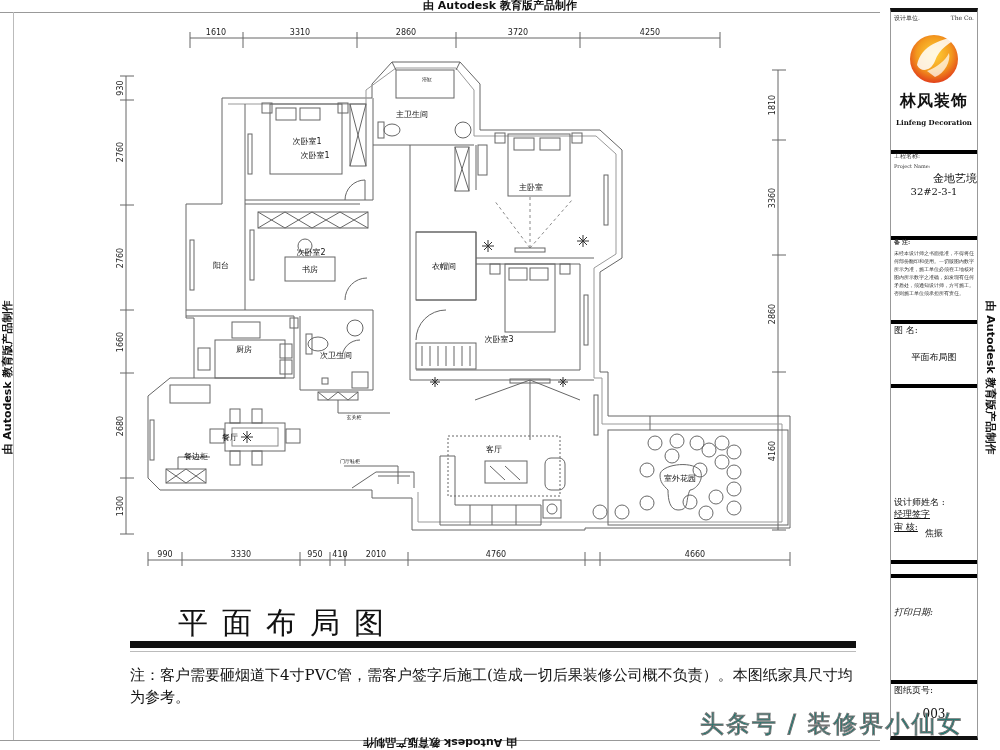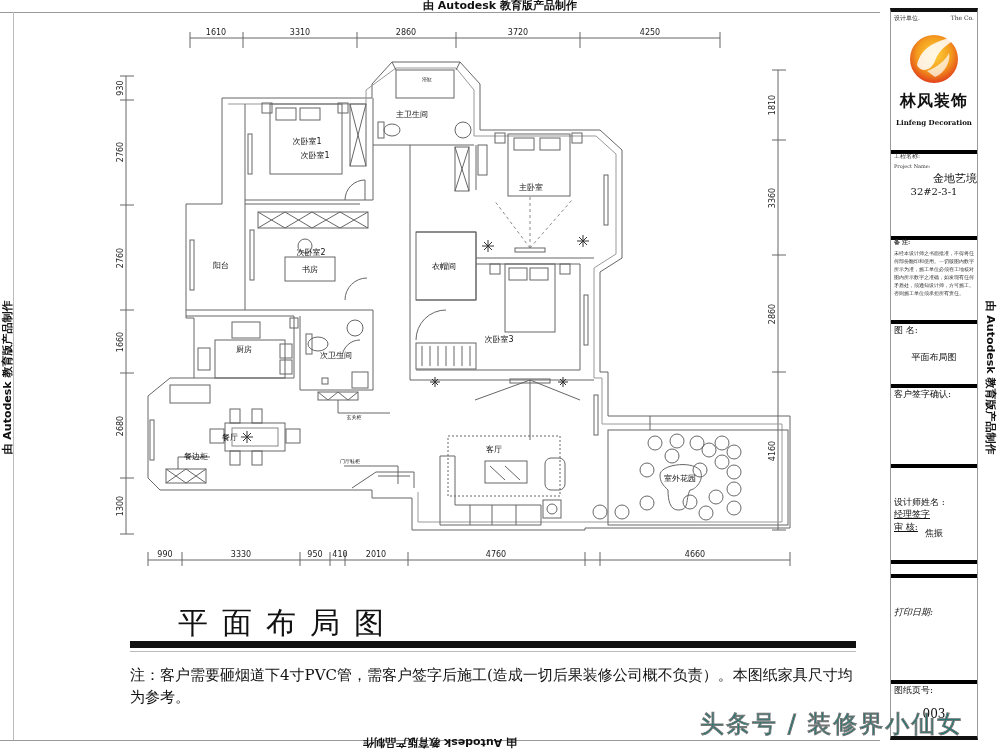--- a/index.html
+++ b/index.html
@@ -370,23 +370,20 @@
     <div class="tb-value" style="font-size:10px;">32#2-3-1</div>
   </div>
   <div class="tb-cell" style="top:224px;height:84px;">
     <div class="tb-small" style="font-weight:bold;">备  注:</div>
     <div class="notes-text">未经本设计师之书面批准，不得将任何部份翻印和使用。一切版图内数字所示为准，施工单位必须在工地核对图内所示数字之准确，如发现有任何矛盾处，须通知设计师，方可施工。否则施工单位须承担所有责任。</div>
   </div>
   <div class="tb-cell" style="top:308px;height:64px;">
     <div class="tb-label">图  名:</div>
     <div class="tb-value" style="margin-top:10px;">平面布局图</div>
   </div>
-  <div class="tb-cell" style="top:372px;height:80px;">
-    <div class="tb-label">客户签字确认:</div>
-  </div>
   <div class="tb-cell" style="top:452px;height:68px;margin-top:28px;">
     <div class="tb-label">设计师姓名 :</div>
     <div class="tb-value" style="margin-top:14px;">焦振</div>
   </div>
   <div class="tb-cell" style="top:492px;height:70px;text-decoration:underline;">
     <div class="tb-label" style="padding-bottom:0;">经理签字</div>
     <div class="tb-label" style="padding-top:0;">审    核:</div>
   </div>
   <div class="tb-cell" style="top:590px;height:78px;font-style:italic;">
     <div class="tb-label">打印日期:</div>

